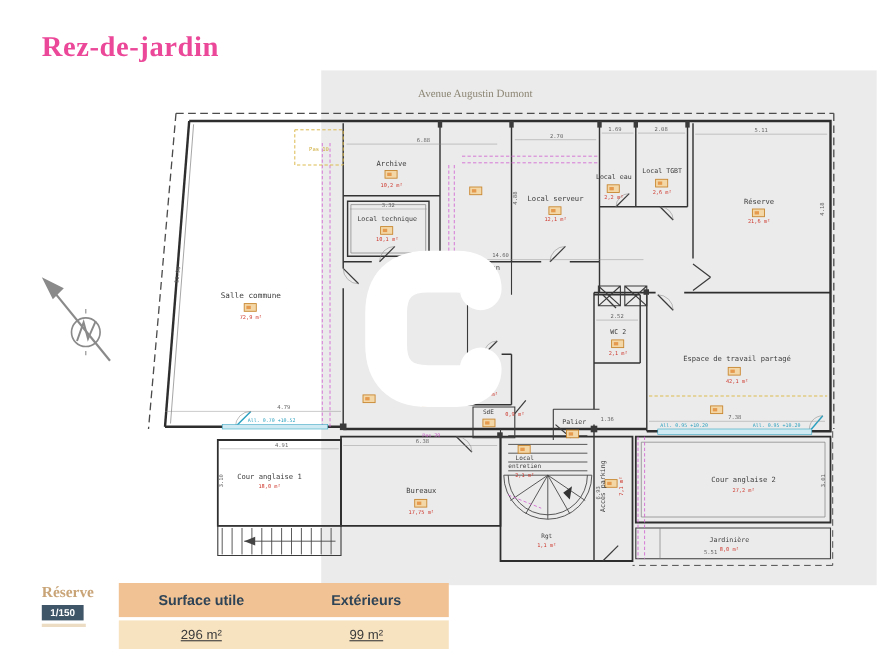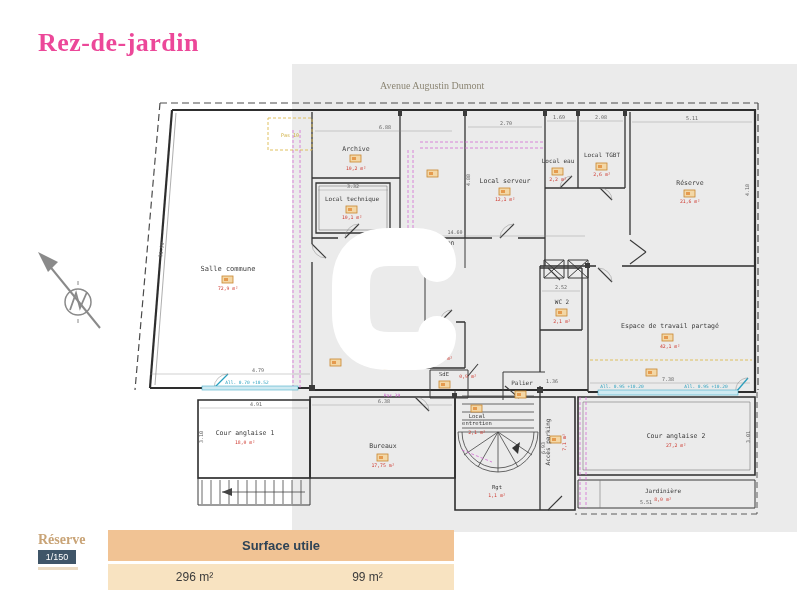--- a/index.html
+++ b/index.html
@@ -37,27 +37,27 @@
   .arc{stroke:#8a8a8a;stroke-width:.5;fill:none;}
   .tagr{fill:#f3d7a6;stroke:#c8862e;stroke-width:.8;}
   .tagi{fill:#e59a4e;}
   .pote{fill:#3a3a3a;}
   .stair{stroke:#444;stroke-width:.8;fill:none;}
   .comp{stroke:#8a8a8a;fill:none;}
   
   .scale-block{position:absolute;left:38px;top:532px;}
   .scale-label{font-family:"Liberation Serif",serif;font-weight:bold;font-size:14px;color:#c9a477;}
   .scale-chip{margin-top:2px;width:38px;height:14px;background:#3f5568;color:#fff;
-        font-size:9px;font-weight:normal;text-align:center;line-height:14px;}
+        font-size:9px;font-weight:bold;text-align:center;line-height:14px;}
   .scale-underline{margin-top:3px;width:40px;height:3px;background:#ecdcc4;}
-  .sum-table{position:absolute;left:108px;top:530px;width:346px;}
+  .sum-table{position:absolute;left:108px;top:530px;width:300px;}
   .sum-head{display:flex;background:#f1c394;height:31px;align-items:center;}
   .sum-head div{flex:1;text-align:center;font-weight:bold;font-size:13px;color:#2e4356;}
   .sum-vals{display:flex;background:#f8e3c1;height:26px;align-items:center;margin-top:3px;}
-  .sum-vals div{flex:1;text-align:center;font-size:12px;color:#3b3b3b;}
+  .sum-vals div{flex:1;text-align:center;font-size:12px;color:#3b3b3b;text-decoration:underline;}
 </style>
 </head>
 <body>
 
 <div class="page">
 
   <div class="gray-panel"></div>
 
   <div class="page-title">Rez-de-jardin</div>
   <div class="street-label">Avenue Augustin Dumont</div>
@@ -350,20 +350,21 @@
 
   <div class="scale-block">
     <div class="scale-label">Réserve</div>
     <div class="scale-chip">1/150</div>
     <div class="scale-underline"></div>
   </div>
 
   <div class="sum-table">
     <div class="sum-head">
       <div>Surface utile</div>
+      <div>Extérieurs</div>
     </div>
     <div class="sum-vals">
       <div>296 m²</div>
       <div>99 m²</div>
     </div>
   </div>
 
 </div>
 
 </body></html>

